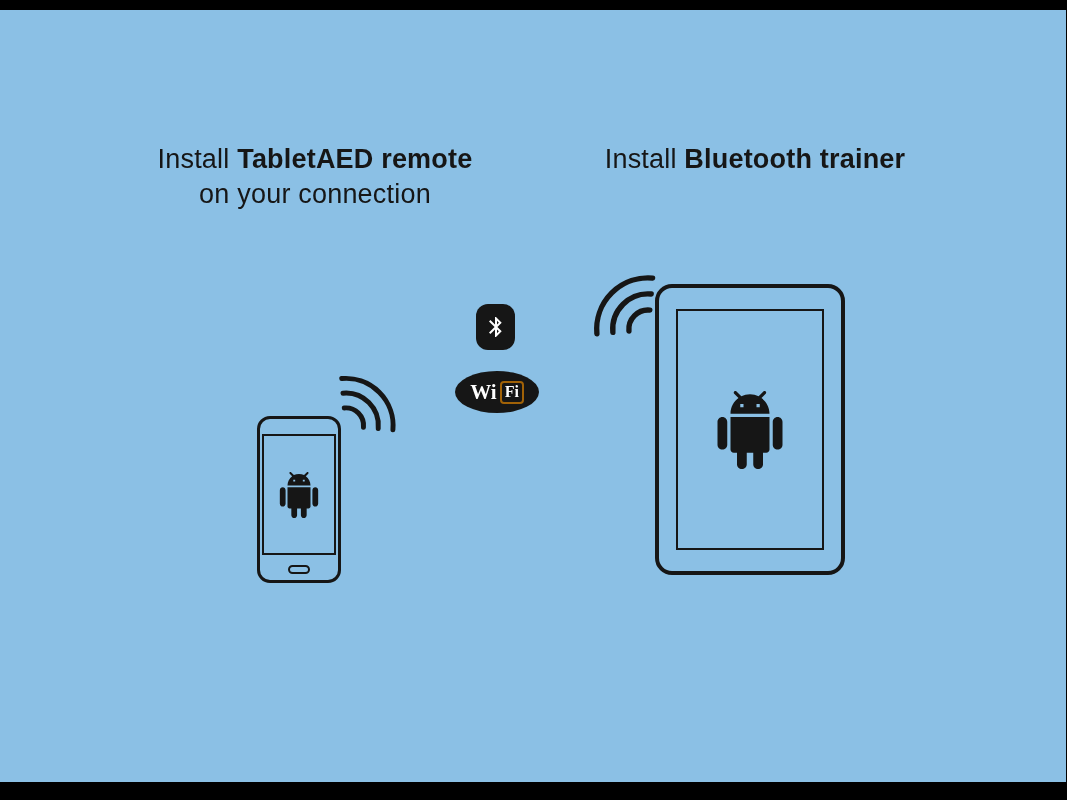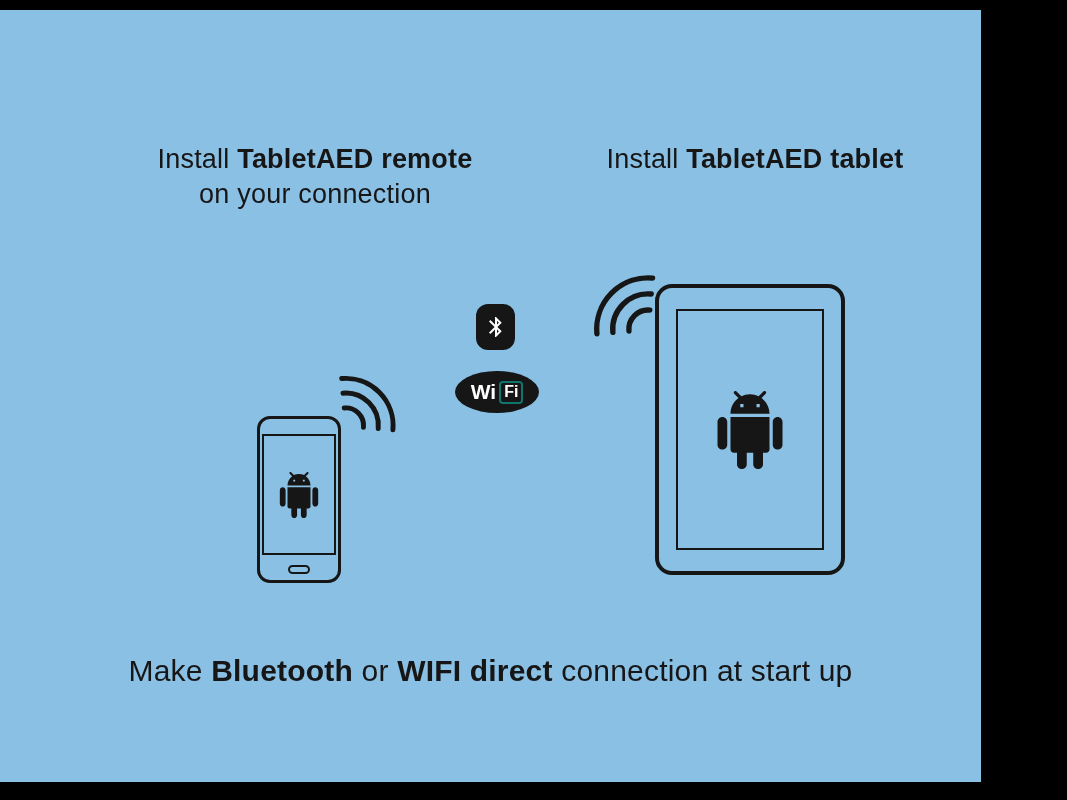--- a/index.html
+++ b/index.html
@@ -5,21 +5,21 @@
   html, body {
     margin: 0;
     padding: 0;
   }
   body {
     font-family: "Liberation Sans", sans-serif;
     background: #000;
   }
   #stage {
     position: relative;
-    width: 981px;
+    width: 1066px;
     height: 800px;
     overflow: hidden;
     background: var(--background, #8BC0E5);
   }
   .letterbox {
     position: absolute;
     left: 0;
     right: 0;
     background: var(--letterbox, #000);
   }
@@ -120,50 +120,51 @@
   .wifi-logo {
     position: absolute;
     left: 455px; top: 371px;
     width: 84px; height: 42px;
     background: var(--ink, #161616);
     border-radius: 50%;
     display: flex;
     align-items: center;
     justify-content: center;
     gap: 3px;
+    font-family: Liberation Serif, serif;
   }
   .wifi-logo .wi {
     color: #fff;
     font-weight: 700;
     font-size: 21px;
   }
   .wifi-logo .fi {
     color: #fff;
     font-weight: 700;
     font-size: 16px;
     line-height: 16px;
-    border: 2px solid #0f766e;
+    border: 2px solid #a16207;
     border-radius: 4px;
     padding: 1px 3px 2px 3px;
   }
 </style>
 </head>
 <body>
 
 <div id="stage">
 
   <div class="letterbox top"></div>
 
   <div class="caption" id="caption-left">
     <span>Install </span><b>TabletAED remote</b><br>
     <span>on your connection</span>
   </div>
 
   <div class="caption" id="caption-right">
-    <span>Install </span><b>TabletAED tablet</b><br>
+    <span>Install </span><b>Bluetooth trainer</b><br>
   </div>
 
   <div class="phone">
     <div class="phone-screen">
       <svg class="robot" width="46" height="50" viewBox="0 0 24 24" aria-hidden="true">
         <path d="M6 18c0 .55.45 1 1 1h1v3.5c0 .83.67 1.5 1.5 1.5s1.5-.67 1.5-1.5V19h2v3.5c0 .83.67 1.5 1.5 1.5s1.5-.67 1.5-1.5V19h1c.55 0 1-.45 1-1V8H6v10zM3.5 8C2.67 8 2 8.67 2 9.5v7c0 .83.67 1.5 1.5 1.5S5 17.33 5 16.5v-7C5 8.67 4.33 8 3.5 8zm17 0c-.83 0-1.5.67-1.5 1.5v7c0 .83.67 1.5 1.5 1.5s1.5-.67 1.5-1.5v-7c0-.83-.67-1.5-1.5-1.5zm-4.97-5.84l1.3-1.3c.2-.2.2-.51 0-.71-.2-.2-.51-.2-.71 0l-1.48 1.48C13.85 1.23 12.95 1 12 1c-.96 0-1.86.23-2.66.63L7.85.15c-.2-.2-.51-.2-.71 0-.2.2-.2.51 0 .71l1.31 1.31C6.97 3.26 6 5.01 6 7h12c0-1.99-.97-3.75-2.47-4.84zM10 5H9V4h1v1zm5 0h-1V4h1v1z"></path>
       </svg>
     </div>
     <div class="phone-home"></div>
   </div>
@@ -192,19 +193,16 @@
   </svg>
 
   <div class="tablet">
     <div class="tablet-screen">
       <svg class="robot" width="78" height="86" viewBox="0 0 24 24" aria-hidden="true">
         <path d="M6 18c0 .55.45 1 1 1h1v3.5c0 .83.67 1.5 1.5 1.5s1.5-.67 1.5-1.5V19h2v3.5c0 .83.67 1.5 1.5 1.5s1.5-.67 1.5-1.5V19h1c.55 0 1-.45 1-1V8H6v10zM3.5 8C2.67 8 2 8.67 2 9.5v7c0 .83.67 1.5 1.5 1.5S5 17.33 5 16.5v-7C5 8.67 4.33 8 3.5 8zm17 0c-.83 0-1.5.67-1.5 1.5v7c0 .83.67 1.5 1.5 1.5s1.5-.67 1.5-1.5v-7c0-.83-.67-1.5-1.5-1.5zm-4.97-5.84l1.3-1.3c.2-.2.2-.51 0-.71-.2-.2-.51-.2-.71 0l-1.48 1.48C13.85 1.23 12.95 1 12 1c-.96 0-1.86.23-2.66.63L7.85.15c-.2-.2-.51-.2-.71 0-.2.2-.2.51 0 .71l1.31 1.31C6.97 3.26 6 5.01 6 7h12c0-1.99-.97-3.75-2.47-4.84zM10 5H9V4h1v1zm5 0h-1V4h1v1z"></path>
       </svg>
     </div>
   </div>
 
-  <div class="caption" id="caption-bottom">
-    <span>Make </span><b>Bluetooth</b><span> or </span><b>WIFI direct</b><span> connection at start up</span>
-  </div>
 
   <div class="letterbox bottom"></div>
 
 </div>
 
 </body></html>

